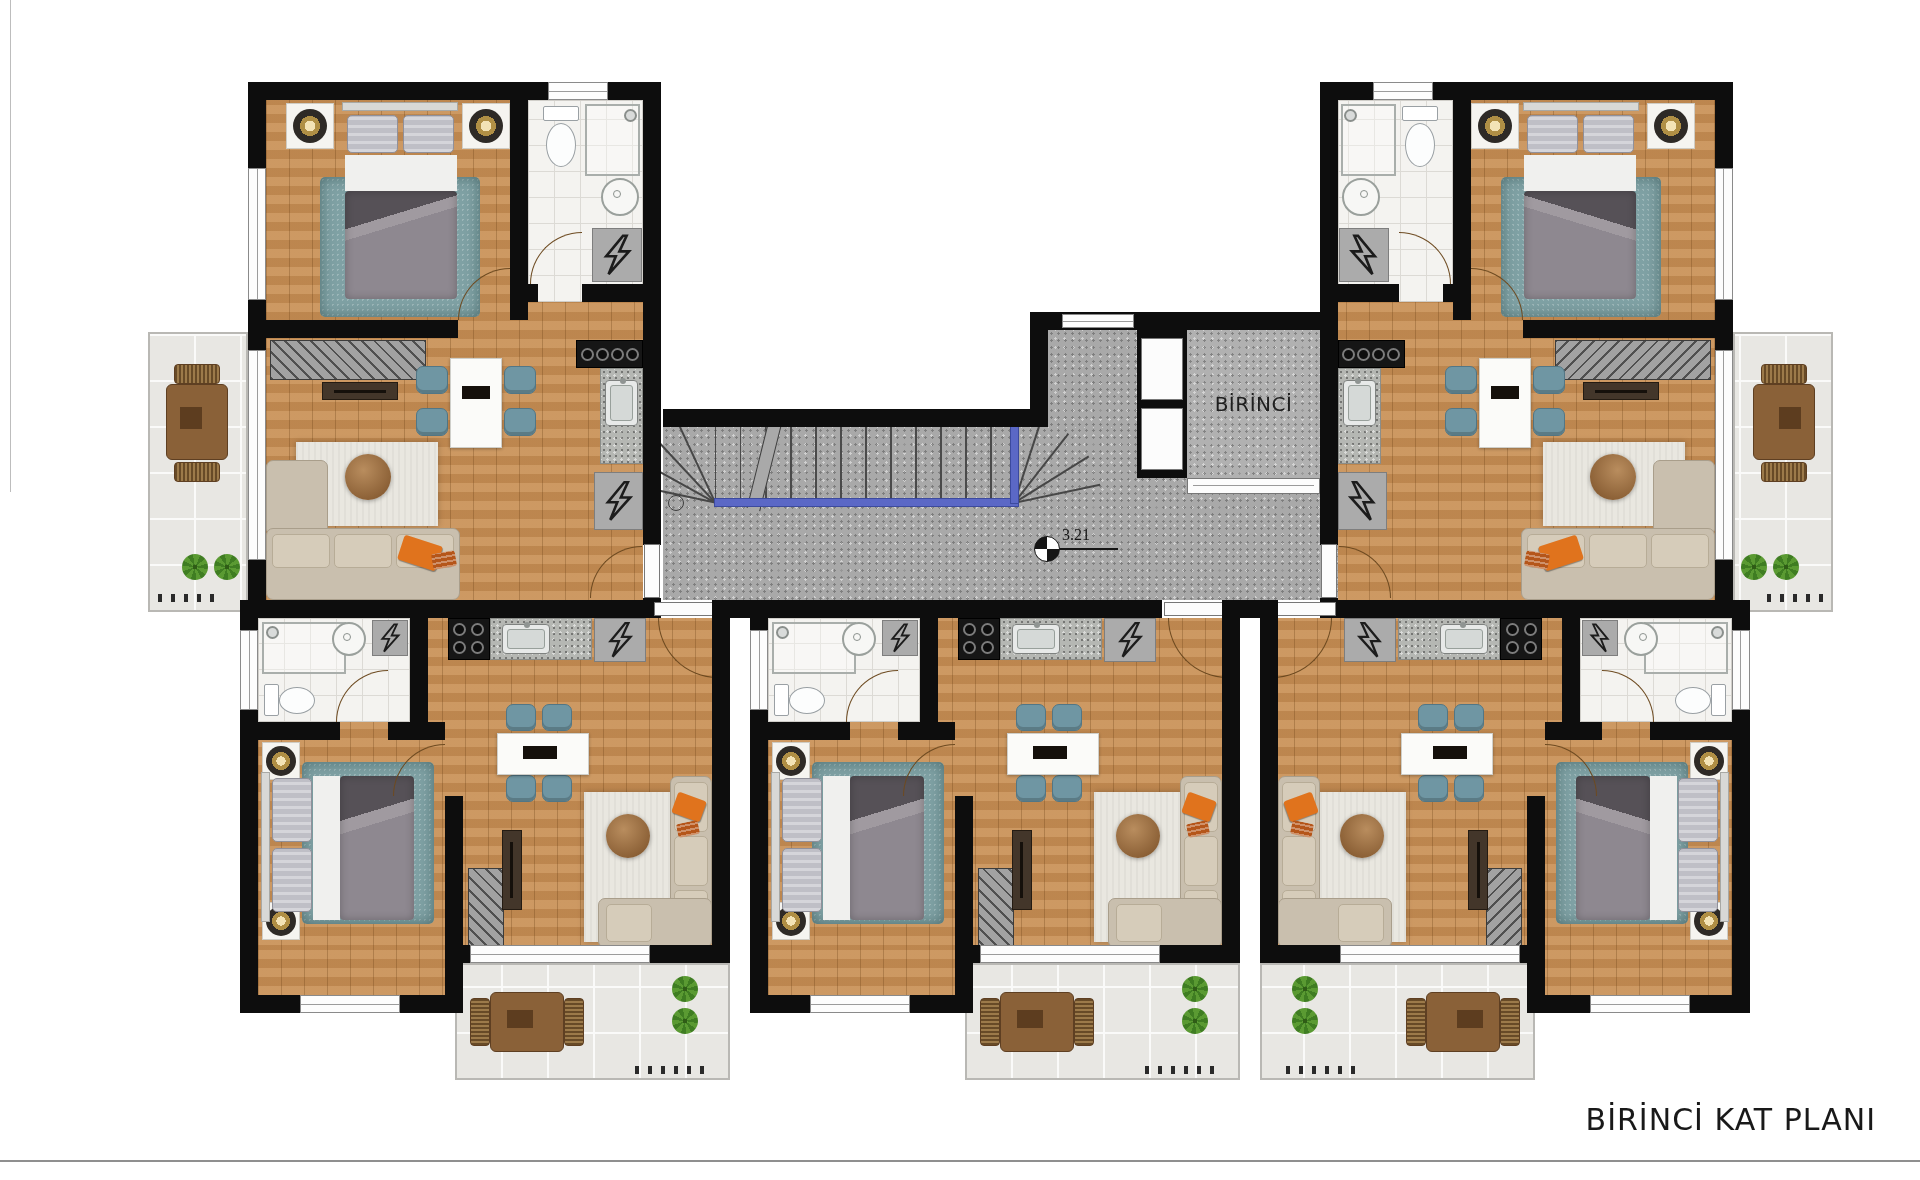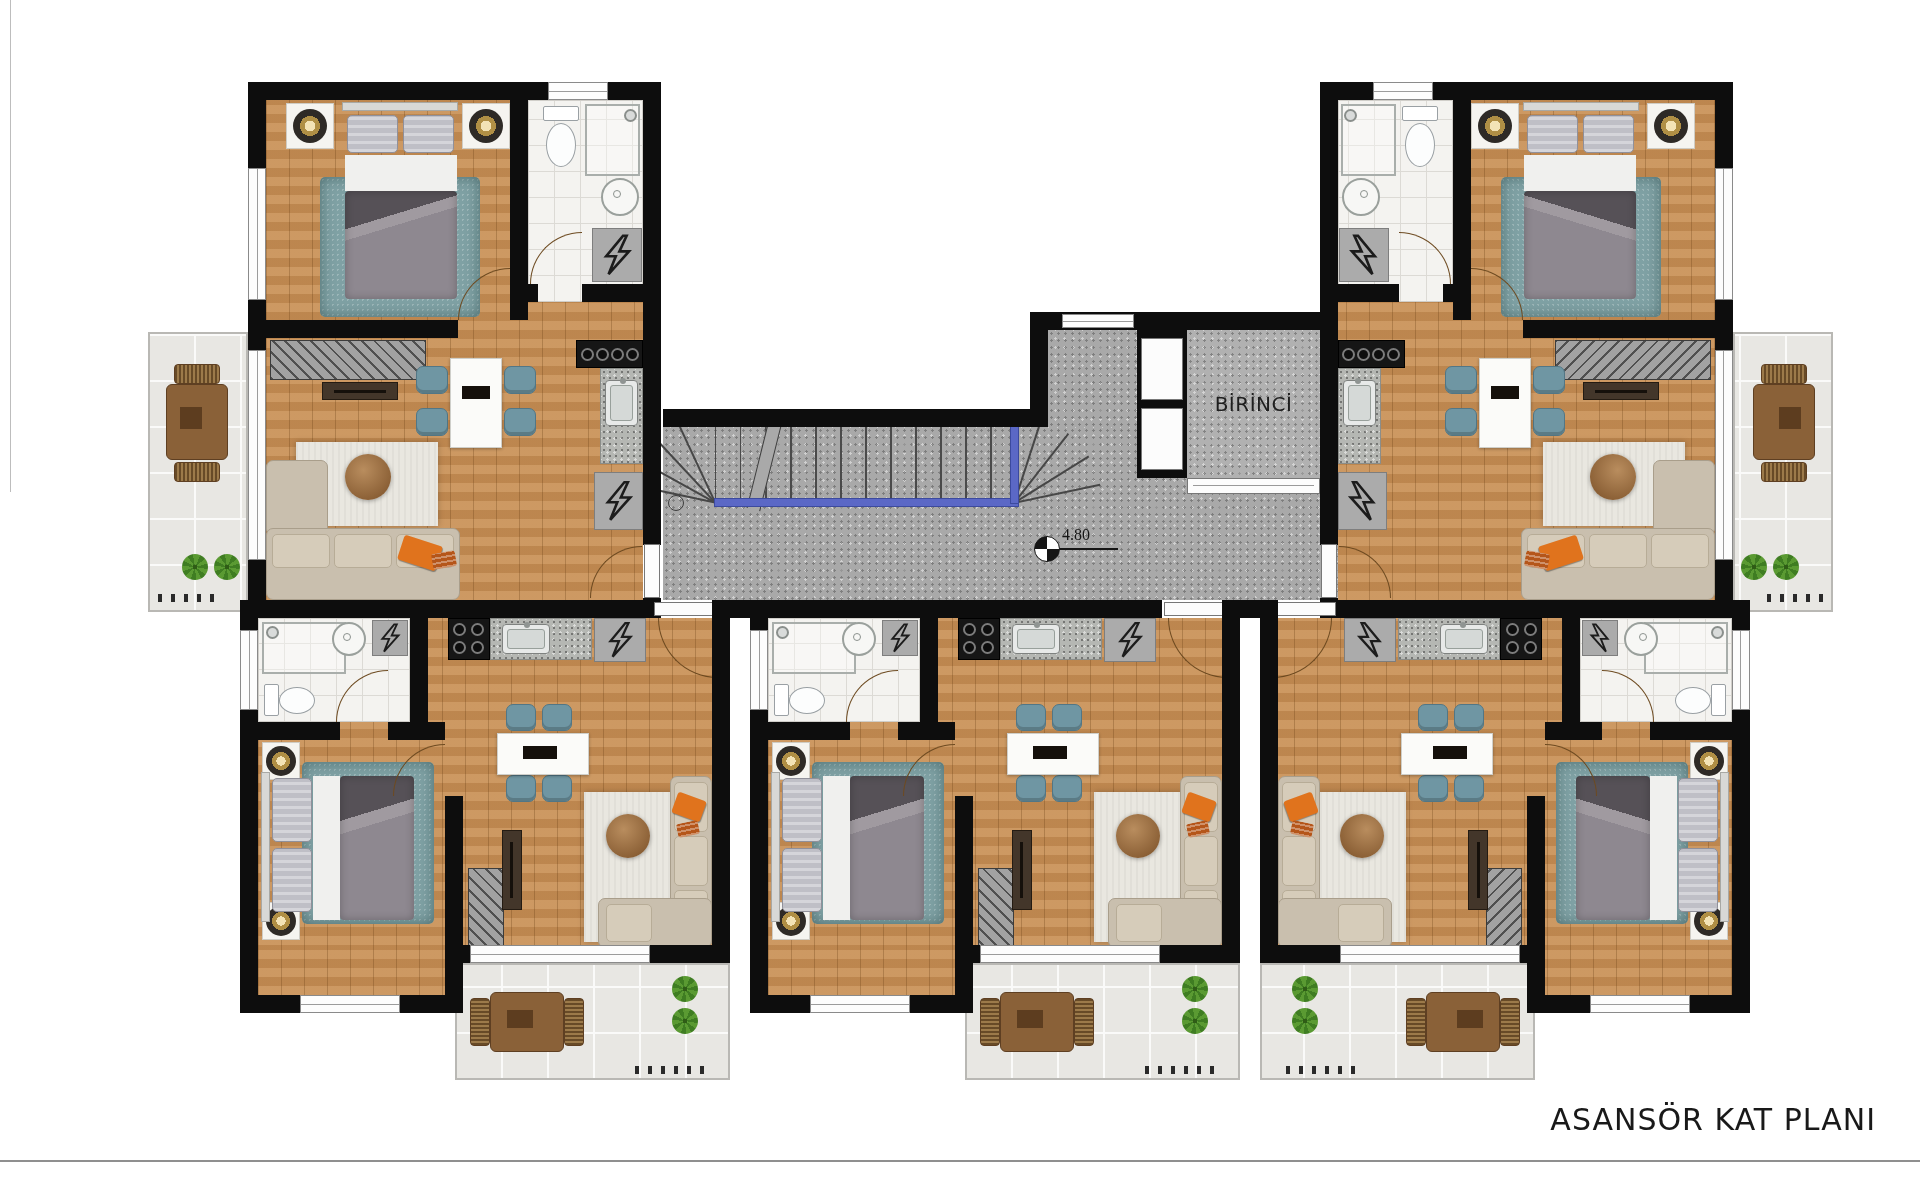--- a/index.html
+++ b/index.html
@@ -148,21 +148,21 @@
   <div class="wall" style="left:1137px;top:330px;width:50px;height:148px"></div>
   <div class="sill" style="left:1141px;top:338px;width:42px;height:62px"></div>
   <div class="sill" style="left:1141px;top:408px;width:42px;height:62px"></div>
   <div class="stipple shaftfloor" style="left:1187px;top:330px;width:133px;height:148px"></div>
   <div id="elevator-label">BİRİNCİ</div>
   <div class="sill" style="left:1187px;top:478px;width:133px;height:16px"></div>
   <div class="mline" style="left:1193px;top:485px;width:121px;height:1px;background:#9a9a9a"></div>
 
   <div class="marker" style="left:1034px;top:536px;width:26px;height:26px"></div>
   <div class="mline" style="left:1060px;top:548px;width:58px;height:2px"></div>
-  <div id="level-text">4.80</div>
+  <div id="level-text">3.21</div>
 
   <div class="wall" style="left:730px;top:600px;width:20px;height:18px"></div>
   <div class="wall" style="left:1240px;top:600px;width:20px;height:18px"></div>
 
   <div class="apt" id="apt-top-left" style="left:148px;top:82px;width:513px;height:536px">
 
   <div class="wood" style="left:118px;top:18px;width:377px;height:500px"></div>
   <div class="bathtile" style="left:380px;top:18px;width:115px;height:202px"></div>
 
   <div class="baltile" style="left:0;top:250px;width:100px;height:280px"></div>
@@ -591,14 +591,14 @@
   <div class="wall" style="left:170px;top:18px;width:18px;height:104px"></div>
   <div class="wall" style="left:205px;top:196px;width:18px;height:199px"></div>
 
   <div class="win v" style="left:0;top:30px;width:18px;height:80px"></div>
   <div class="win h" style="left:60px;top:395px;width:100px;height:18px"></div>
   <div class="win h" style="left:230px;top:345px;width:180px;height:18px"></div>
   <div class="arc r90" style="left:96px;top:70px;width:52px;height:52px"></div>
   <div class="arc r90" style="left:153px;top:144px;width:52px;height:52px"></div>
 </div>
 
-  <div id="plan-title">ASANSÖR KAT PLANI</div>
+  <div id="plan-title">BİRİNCİ KAT PLANI</div>
 </div>
 
 </body></html>

